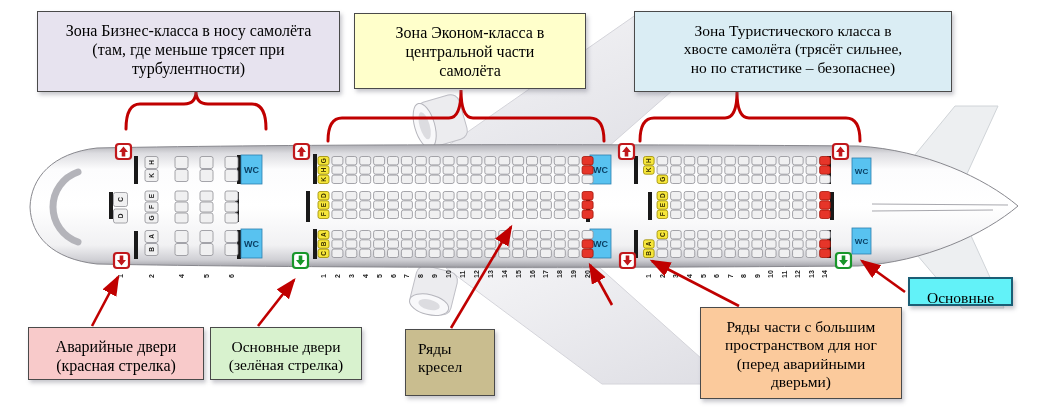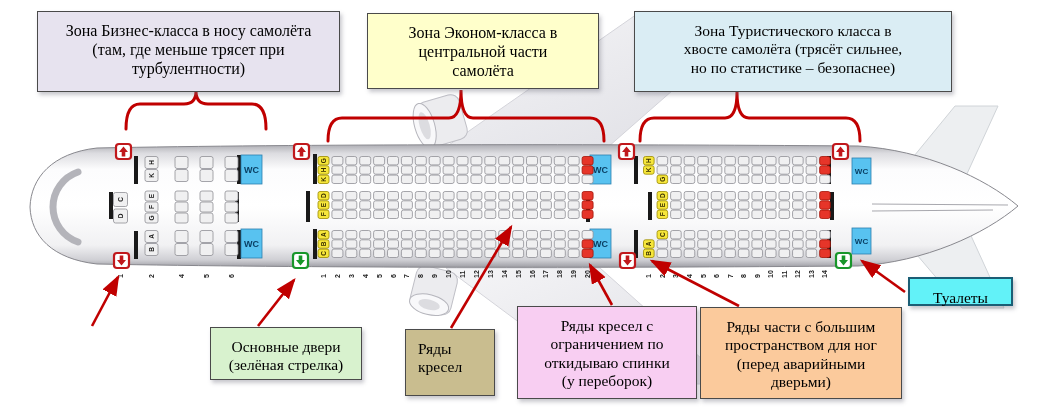--- a/index.html
+++ b/index.html
@@ -5,21 +5,21 @@
   html,body{margin:0;padding:0;background:#ffffff;}
   .stage{position:relative;width:1050px;height:411px;background:#ffffff;overflow:hidden;
          font-family:"Liberation Serif", serif;}
   .stage svg{position:absolute;left:0;top:0;}
   .callout{position:absolute;border:1.7px solid #4a4a4a;display:flex;align-items:flex-start;
            justify-content:center;text-align:center;white-space:pre-line;color:#000;
            font-size:16px;line-height:1.18;box-shadow:2px 3px 4px rgba(110,110,125,.38);
            box-sizing:border-box;padding:10px 4px;}
   .callout.left{justify-content:flex-start;text-align:left;padding-left:12px;}
   .c-business{left:37px;top:11px;width:303px;height:81px;background:#e7e3ef;}
-  .c-economy{left:367px;top:13px;width:232px;height:76px;background:#ffffcb;}
+  .c-economy{left:354px;top:13px;width:232px;height:76px;background:#ffffcb;}
   .c-tourist{left:634px;top:11px;width:318px;height:81px;background:#daedf4;font-size:15.5px;}
   .c-emerg{left:28px;top:327px;width:176px;height:53px;background:#f8caca;}
   .c-main{left:210px;top:327px;width:152px;height:53px;background:#d8f2ce;font-size:15.5px;}
   .c-rows{left:405px;top:329px;width:90px;height:67px;background:#c9bd8f;font-size:15.5px;}
   .c-restr{left:517px;top:306px;width:180px;height:93px;background:#f8cef2;font-size:15.5px;}
   .c-leg{left:700px;top:307px;width:202px;height:92px;background:#fbca9c;font-size:15.5px;}
   .c-wc{left:908px;top:277px;width:105px;height:29px;background:#62f2f8;border:2px solid #1b5e75;font-size:15.5px;}
 </style>
 </head>
 <body>
@@ -548,26 +548,24 @@
 
   <div class="callout c-business"><span>Зона Бизнес-класса в носу самолёта
 (там, где меньше трясет при
 турбулентности)</span></div>
   <div class="callout c-economy"><span>Зона Эконом-класса в
 центральной части
 самолёта</span></div>
   <div class="callout c-tourist"><span>Зона Туристического класса в
 хвосте самолёта (трясёт сильнее,
 но по статистике – безопаснее)</span></div>
+  <div class="callout c-emerg"><span>Аварийные двери
+(красная стрелка)</span></div>
   <div class="callout c-rows left"><span>Ряды
 кресел</span></div>
   <div class="callout c-main"><span>Основные двери
 (зелёная стрелка)</span></div>
-  <div class="callout c-restr"><span>Ряды кресел с
-ограничением по
-откидываю спинки
-(у переборок)</span></div>
   <div class="callout c-leg"><span>Ряды части с большим
 пространством для ног
 (перед аварийными
 дверьми)</span></div>
-  <div class="callout c-wc"><span>Туалеты</span></div>
+  <div class="callout c-wc"><span>Основные</span></div>
 </div>
 
 </body></html>

